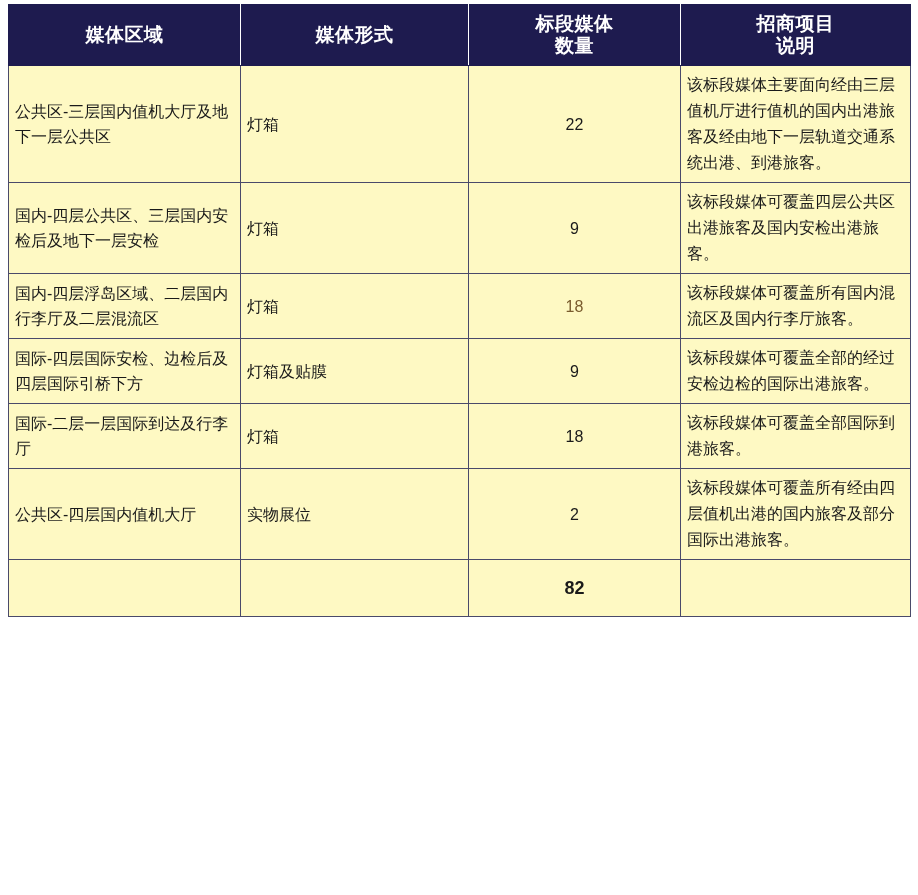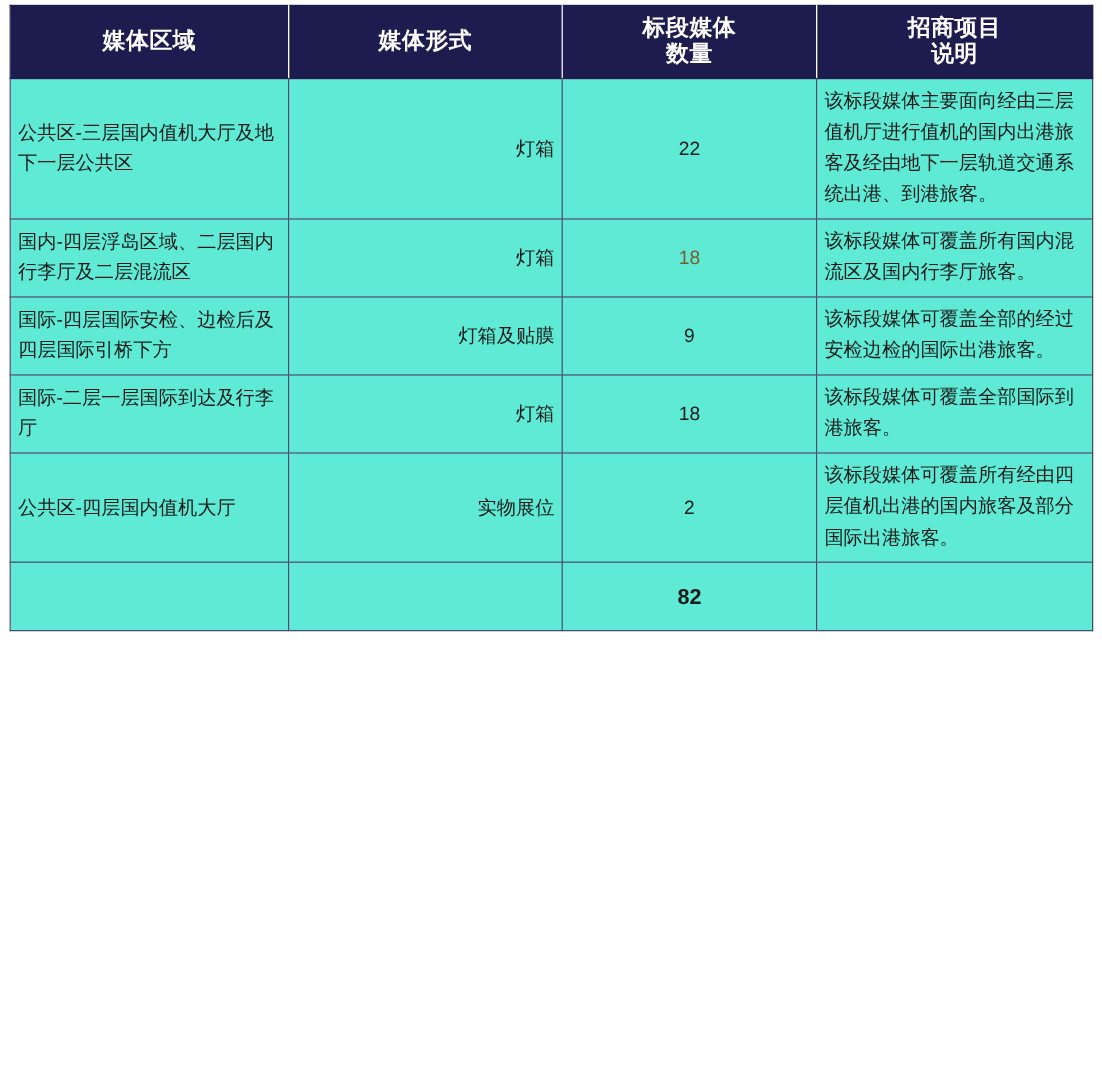--- a/index.html
+++ b/index.html
@@ -47,28 +47,28 @@
   }
   thead th.hdr-sep {
     border-right: 1px solid #ffffff;
   }
   tbody td {
     border: 1px solid #4a4a6a;
     font-size: 16px;
     line-height: 25px;
     padding: 6px 6px 6px 6px;
     vertical-align: middle;
-    background: #5eead4;
+    background: #fef9c3;
   }
   td.area {
     text-align: left;
     vertical-align: middle;
   }
   td.form {
-    text-align: right;
+    text-align: left;
     vertical-align: middle;
   }
   td.count {
     text-align: center;
     vertical-align: middle;
     font-size: 16px;
   }
   td.count.highlight {
     color: #7a5c2e;
   }
@@ -117,20 +117,26 @@
       </tr>
     </thead>
     <tbody>
       <tr>
         <td class="area">公共区-三层国内值机大厅及地下一层公共区</td>
         <td class="form">灯箱</td>
         <td class="count">22</td>
         <td class="desc">该标段媒体主要面向经由三层值机厅进行值机的国内出港旅客及经由地下一层轨道交通系统出港、到港旅客。</td>
       </tr>
       <tr>
+        <td class="area">国内-四层公共区、三层国内安检后及地下一层安检</td>
+        <td class="form">灯箱</td>
+        <td class="count">9</td>
+        <td class="desc">该标段媒体可覆盖四层公共区出港旅客及国内安检出港旅客。</td>
+      </tr>
+      <tr>
         <td class="area">国内-四层浮岛区域、二层国内行李厅及二层混流区</td>
         <td class="form">灯箱</td>
         <td class="count highlight">18</td>
         <td class="desc">该标段媒体可覆盖所有国内混流区及国内行李厅旅客。</td>
       </tr>
       <tr>
         <td class="area">国际-四层国际安检、边检后及四层国际引桥下方</td>
         <td class="form">灯箱及贴膜</td>
         <td class="count">9</td>
         <td class="desc">该标段媒体可覆盖全部的经过安检边检的国际出港旅客。</td>

